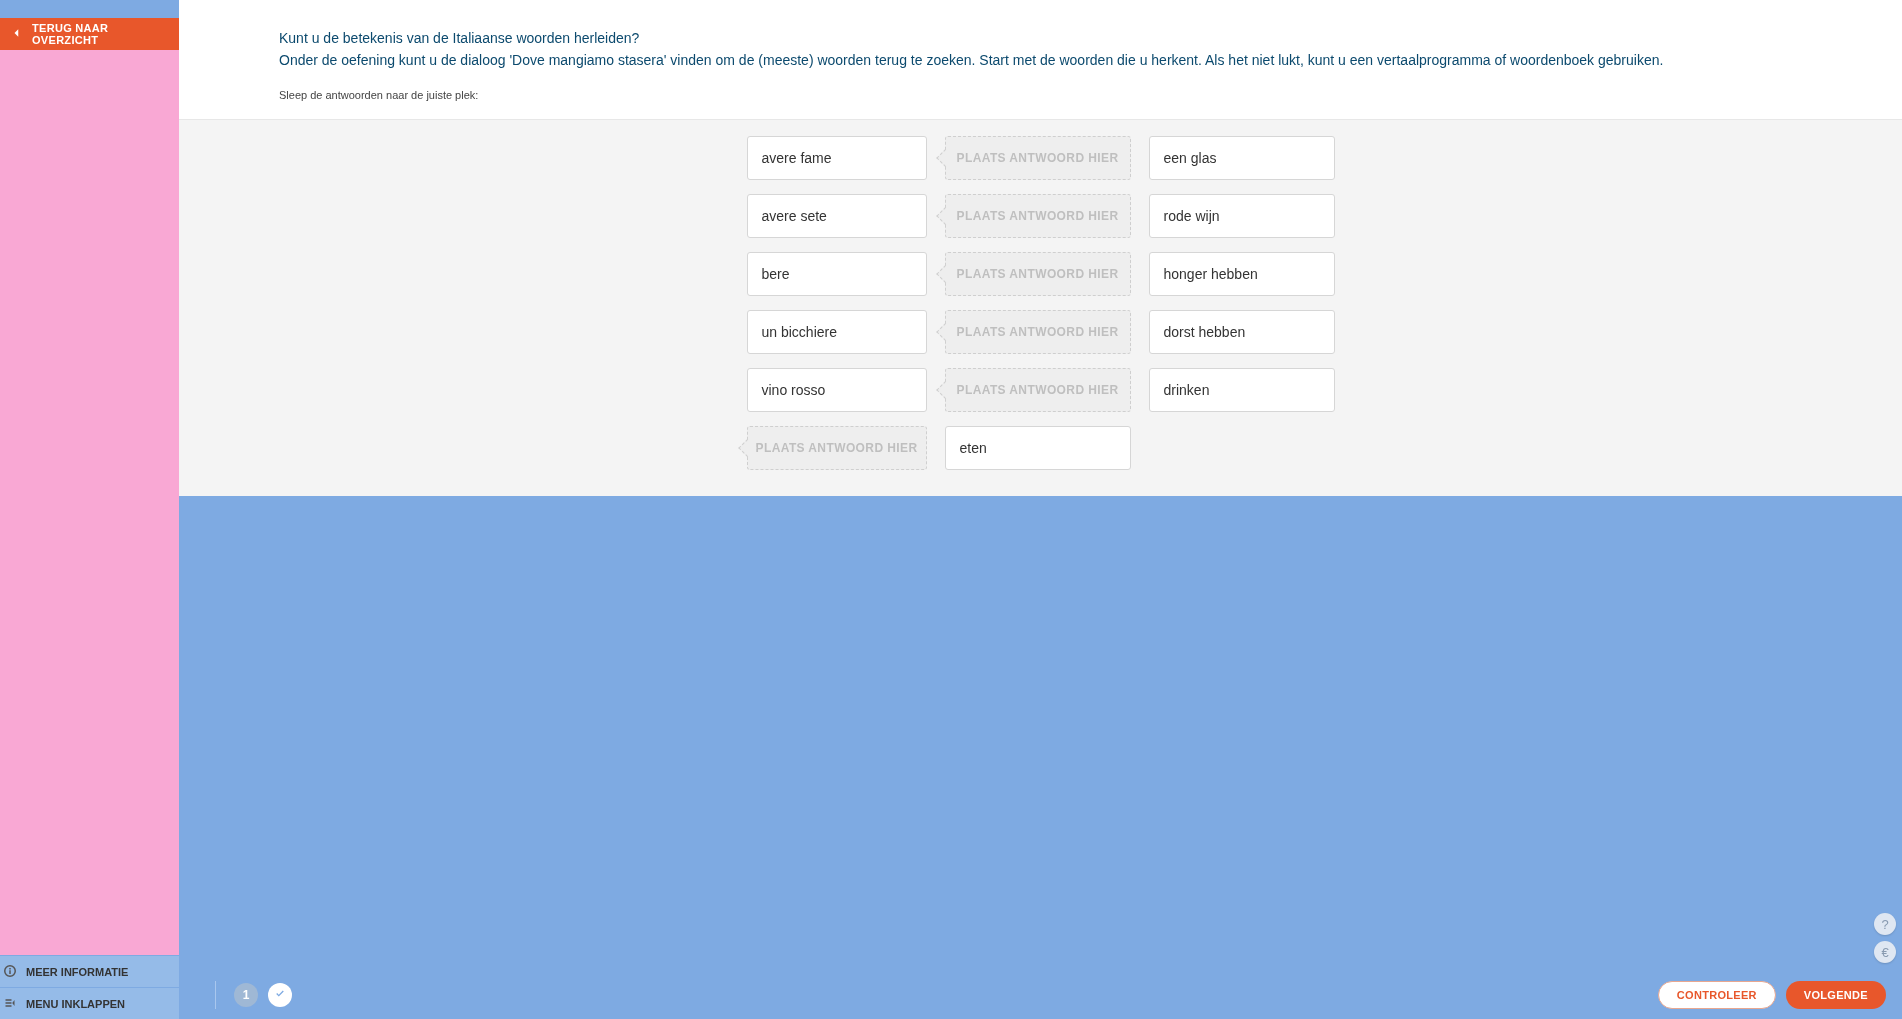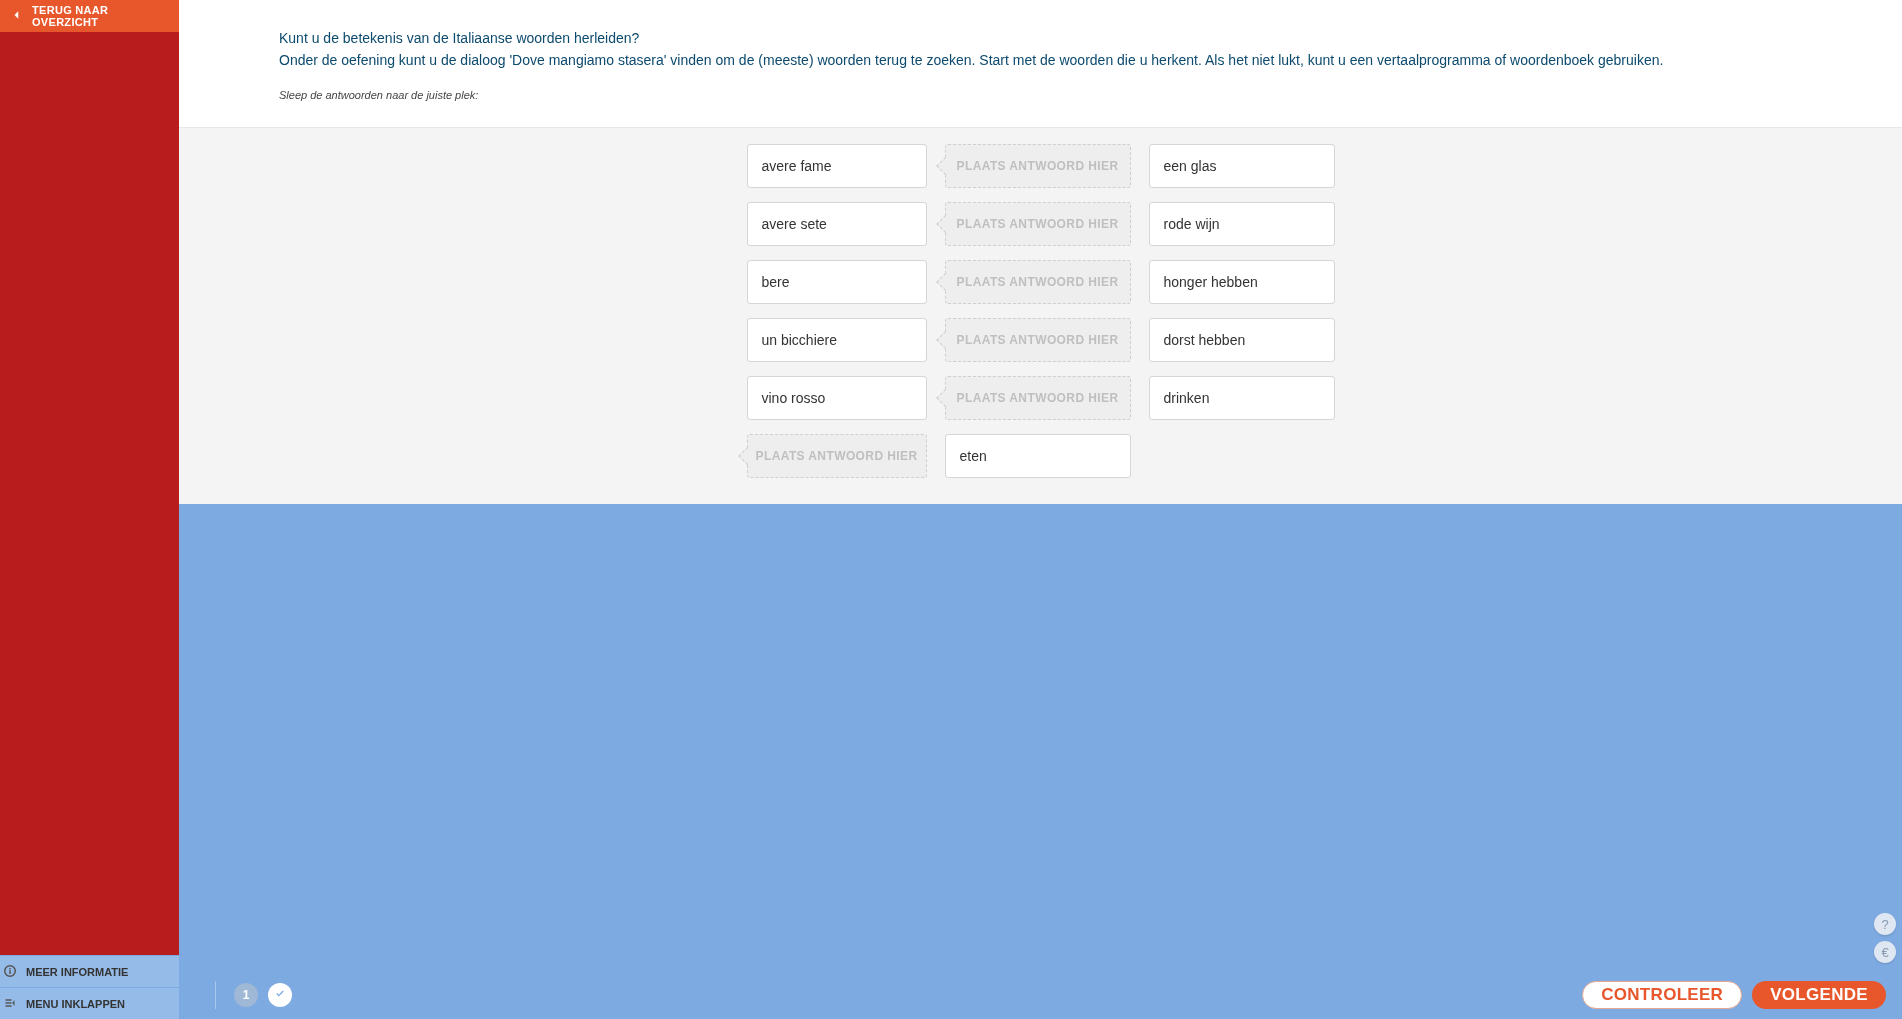--- a/index.html
+++ b/index.html
@@ -3,22 +3,22 @@
 <meta charset="utf-8">
 <style>
   * { box-sizing: border-box; margin: 0; padding: 0; }
   html, body { width: 100%; height: 100%; font-family: "Segoe UI", Arial, sans-serif; background:#7eaae2; }
 
   
   #app { display:flex; width:100%; height:100%; }
 
   
   #sidebar {
-    width:179px; min-width:179px; background:#b91c1c;
-    display:flex; flex-direction:column; justify-content:space-between;
+    width:179px; min-width:179px; background:#f9a8d4;
+    display:flex; flex-direction:column; justify-content:space-between;margin-top:18px;
   }
   #sidebar .top-btn {
     background:#e8572b; color:#fff; height:32px;
     display:flex; align-items:center; padding:0 12px;
     font-size:11px; font-weight:700; letter-spacing:.3px;
     text-transform:uppercase; gap:10px; cursor:pointer;
   }
   #sidebar .top-btn svg { width:10px; height:10px; fill:#fff; }
   #sidebar .bottom { display:flex; flex-direction:column; }
   #sidebar .bottom .row {
@@ -33,21 +33,21 @@
   
   #main { flex:1; background:#7eaae2; position:relative; overflow:hidden; }
 
   
   #card {
     background:#fff; margin:0; padding:28px 0 0 0;
   }
   #card .intro { padding:0 100px; }
   #card .intro p.q { color:#0c4a6e; font-size:14px; line-height:1.55; }
   #card .intro p.hint {
-    color:#444; font-size:11px; margin-top:18px; margin-bottom:26px;font-style:italic;
+    color:#444; font-size:11px; margin-top:18px; margin-bottom:18px;
   }
 
   
   #exercise {
     background:#f4f4f4; border-top:1px solid #e7e7e7;
     padding:16px 0 26px 0; display:flex; justify-content:center;
   }
   .cols { display:grid; grid-template-columns: 180px 186px 186px; gap:14px 18px; align-items:center;}
   .cell-source, .cell-answer {
     background:#fff; border:1px solid #d6d6d6; border-radius:3px;
@@ -91,21 +91,21 @@
     width:24px; height:24px; border-radius:50%;
     display:flex; align-items:center; justify-content:center;
     font-size:12px; font-weight:700;
   }
   .step-current { background:#9fb8d5; color:#fff; }
   .step-done { background:#fff; color:#7eaae2; }
   .step-done svg { width:10px; height:10px; fill:#7eaae2;}
   #footer .actions { display:flex; gap:10px; }
   .btn {
     height:28px; border-radius:14px; padding:0 18px;
-    font-size:17px; font-weight:700; letter-spacing:.3px;
+    font-size:11px; font-weight:700; letter-spacing:.3px;
     text-transform:uppercase; cursor:pointer; display:flex; align-items:center;
     justify-content:flex-end; border:none;
   }
   .btn-outline { background:#fff; color:#e8572b; border:1px solid #e8a790;}
   .btn-solid   { background:#e8572b; color:#fff; }
 
   
   #helpers { position:absolute; right:6px; bottom:56px; display:flex; flex-direction:column; gap:6px;}
   .helper {
     width:22px; height:22px; border-radius:50%; background:#dfe7f2;

